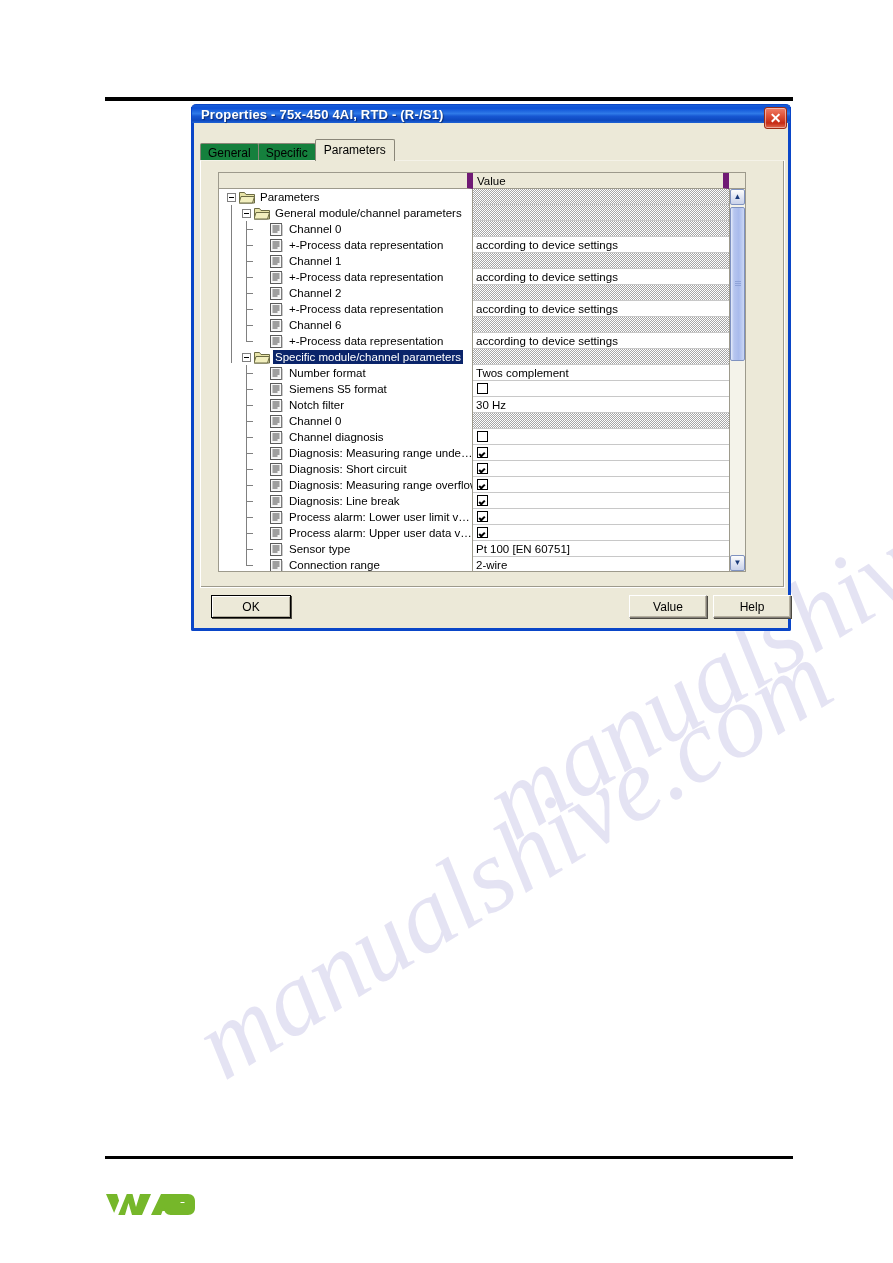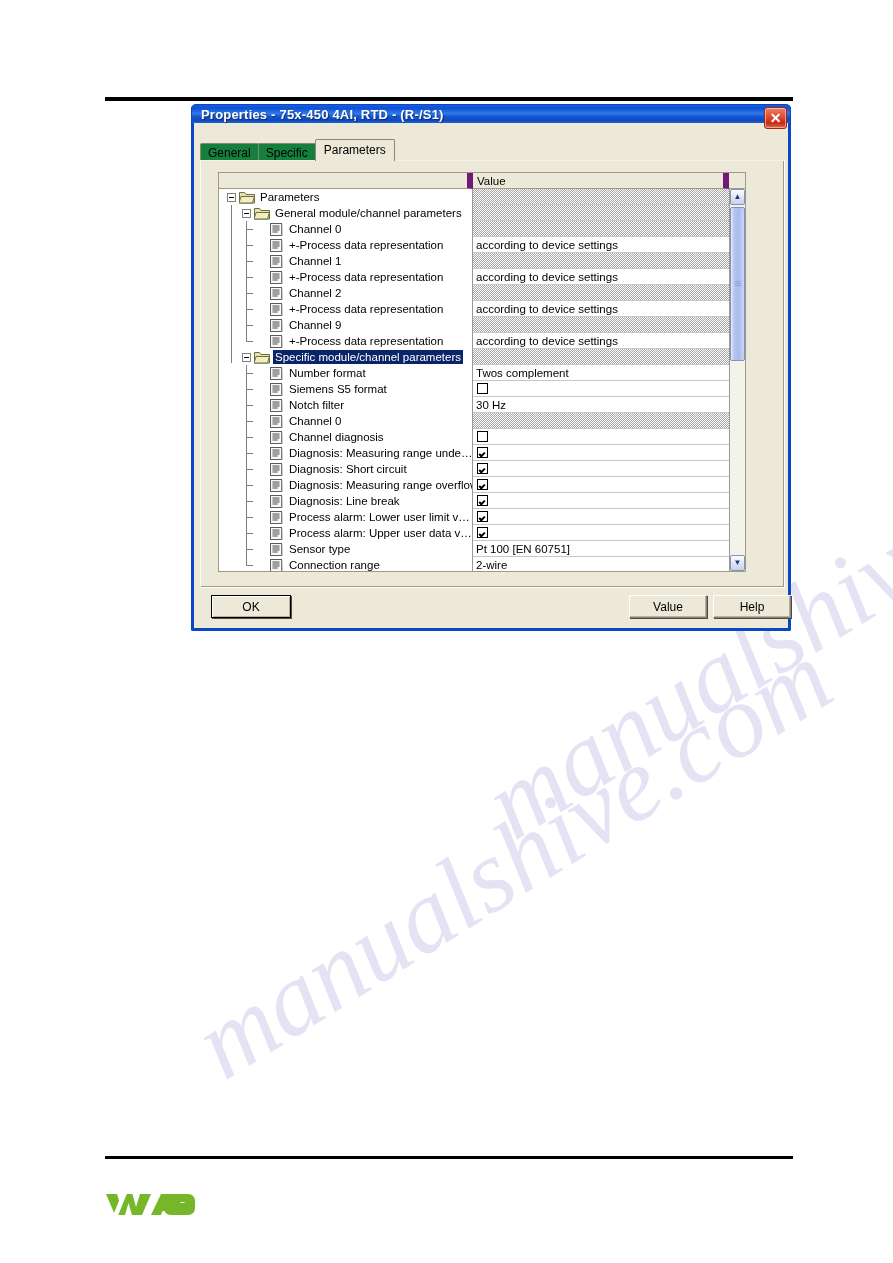--- a/index.html
+++ b/index.html
@@ -599,21 +599,21 @@
                   <rect x="0.5" y="0.5" width="11" height="12" fill="#ffffff" stroke="#5a5a5a"></rect>
                   <rect x="1.5" y="1.5" width="9" height="10" fill="#f4f4f4" stroke="none"></rect>
                   <g fill="#4a4a4a">
                     <rect x="2.5" y="2.5" width="7" height="1"></rect>
                     <rect x="2.5" y="4.5" width="7" height="1"></rect>
                     <rect x="2.5" y="6.5" width="7" height="1"></rect>
                     <rect x="2.5" y="8.5" width="5" height="1"></rect>
                   </g>
                   <path d="M11.5 1 l1 1 v11 h-1 z" fill="#9a9a9a"></path>
                 </svg></span>
-              <span class="node-label">Channel 9</span>
+              <span class="node-label">Channel 6</span>
             </div>
             <div class="trow">
               <span class="indent" style="width: 38px;"></span>
               <span class="indent" style="width: 13px;"></span>
               <span class="ico-doc"><svg viewBox="0 0 13 13" width="13" height="13">
                   <rect x="0.5" y="0.5" width="11" height="12" fill="#ffffff" stroke="#5a5a5a"></rect>
                   <rect x="1.5" y="1.5" width="9" height="10" fill="#f4f4f4" stroke="none"></rect>
                   <g fill="#4a4a4a">
                     <rect x="2.5" y="2.5" width="7" height="1"></rect>
                     <rect x="2.5" y="4.5" width="7" height="1"></rect>

